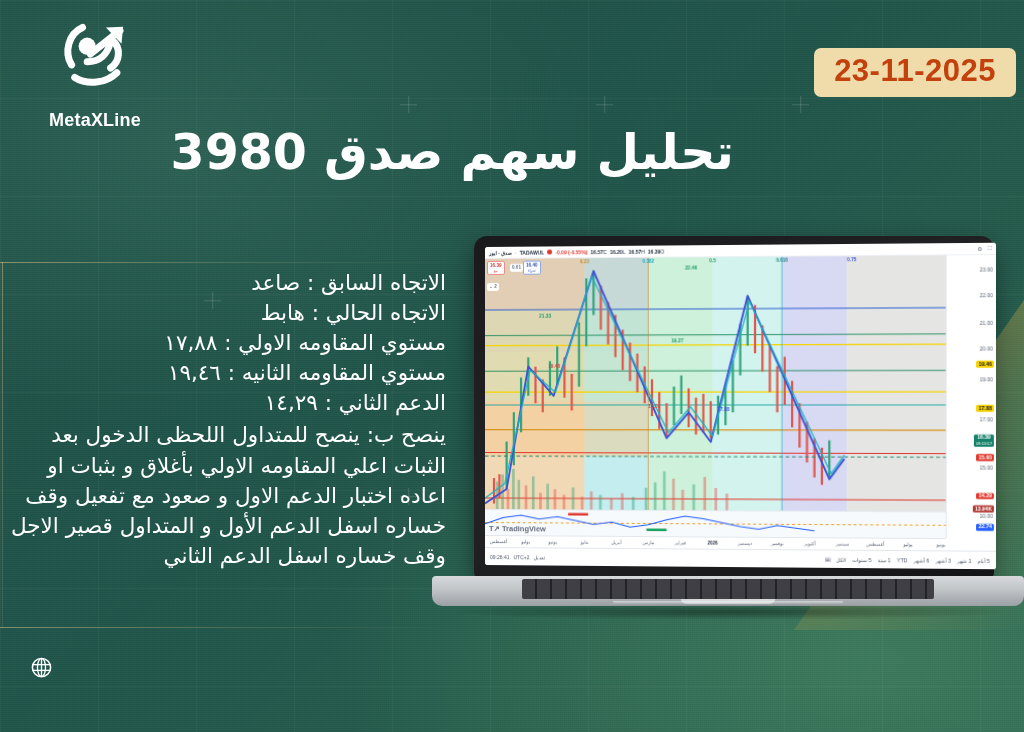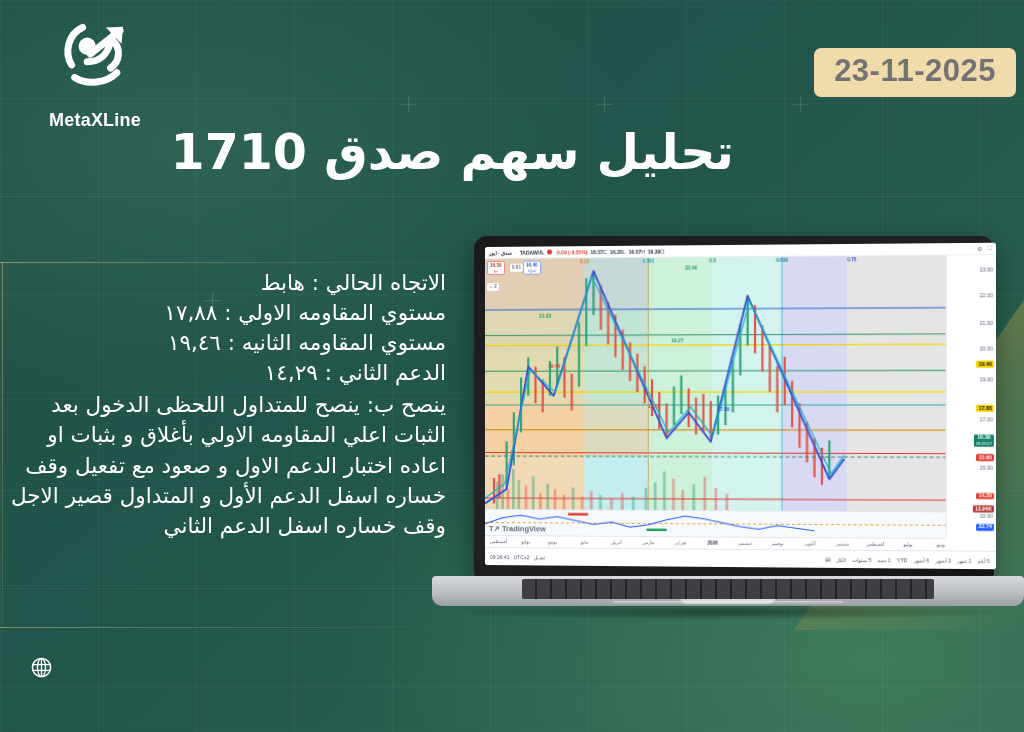--- a/index.html
+++ b/index.html
@@ -82,21 +82,21 @@
   .logo-text  {
     margin-top: 20px;
     color: #fff; font-size: 18px; font-weight: 700; letter-spacing: .2px;
     font-family: Liberation Sans, sans-serif;
   }
 
   
   .date-badge {
     position: absolute; right: 8px; top: 48px;
     background: #f0dcab;
-    color: #737373;
+    color: #c2410c;
     font-size: 31px; font-weight: 700;
     padding: 5px 20px 8px 20px;
     border-radius: 7px;
     letter-spacing: .5px;
     font-family: "Liberation Sans", sans-serif;
   }
 
   
   .title {
     position: absolute; right: 290px; top: 124px;
@@ -301,23 +301,24 @@
       <path d="M40 56 C58 56 66 46 70 30" stroke="#fff" stroke-width="9" fill="none" stroke-linecap="round"></path>
       <path d="M44 46 L82 16" stroke="#fff" stroke-width="9" fill="none" stroke-linecap="round"></path>
       <path d="M64 12 L86 11 L84 33 Z" fill="#fff"></path>
       <path d="M72 28 C84 38 82 56 70 64" stroke="#fff" stroke-width="9" fill="none" stroke-linecap="round"></path>
     </svg>
     <div class="logo-text">MetaXLine</div>
   </div>
 
   <div class="date-badge">23-11-2025</div>
 
-  <div class="title">تحليل سهم صدق 1710</div>
+  <div class="title">تحليل سهم صدق 3980</div>
 
   <div class="analysis">
+    <div class="row">الاتجاه السابق : صاعد</div>
     <div class="row">الاتجاه الحالي : هابط</div>
     <div class="row">مستوي المقاومه الاولي : ١٧,٨٨</div>
     <div class="row">مستوي المقاومه الثانيه : ١٩,٤٦</div>
     <div class="row">الدعم الثاني : ١٤,٢٩</div>
     <div class="para">ينصح ب: ينصح للمتداول اللحظى الدخول بعد الثبات اعلي المقاومه الاولي بأغلاق و بثبات او اعاده اختبار الدعم الاول و صعود مع تفعيل وقف خساره اسفل الدعم الأول و المتداول قصير الاجل وقف خساره اسفل الدعم الثاني</div>
   </div>
 
   <div class="footer">
     <div class="foot-row">
       <svg class="foot-ico" viewBox="0 0 24 24">

